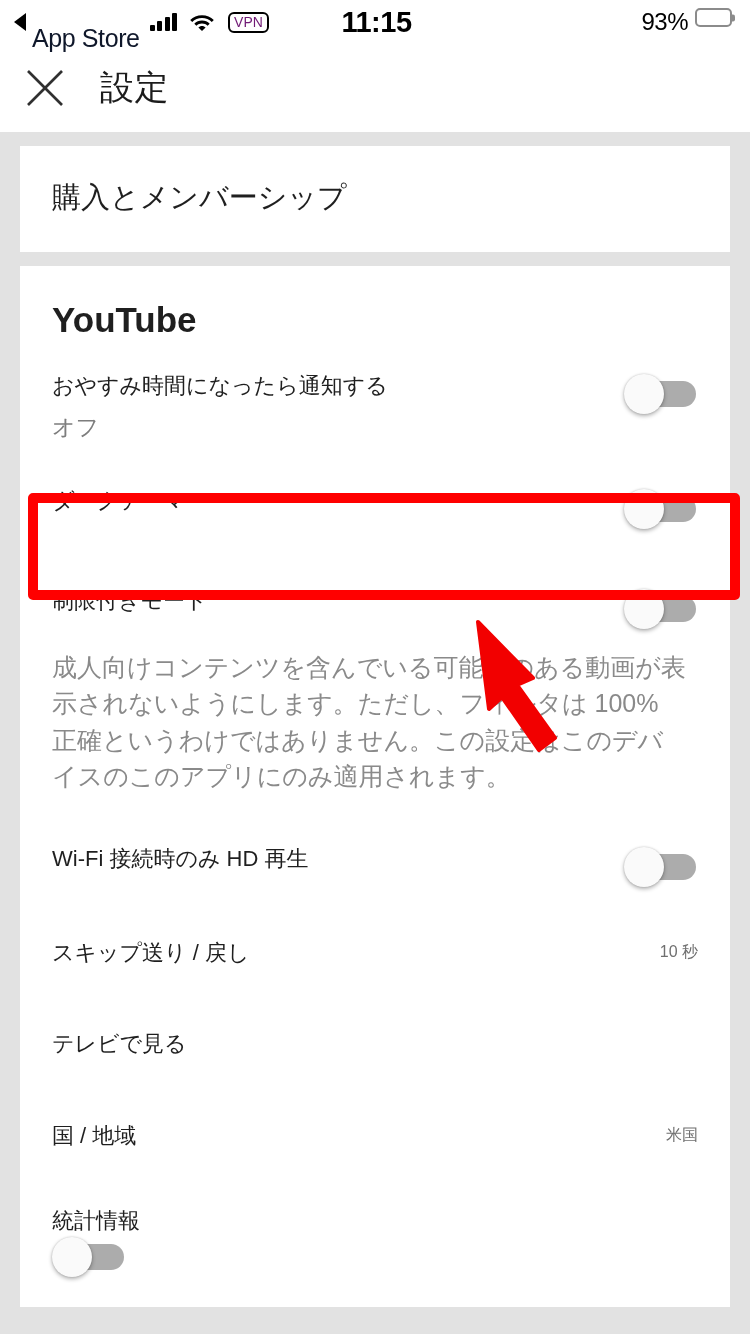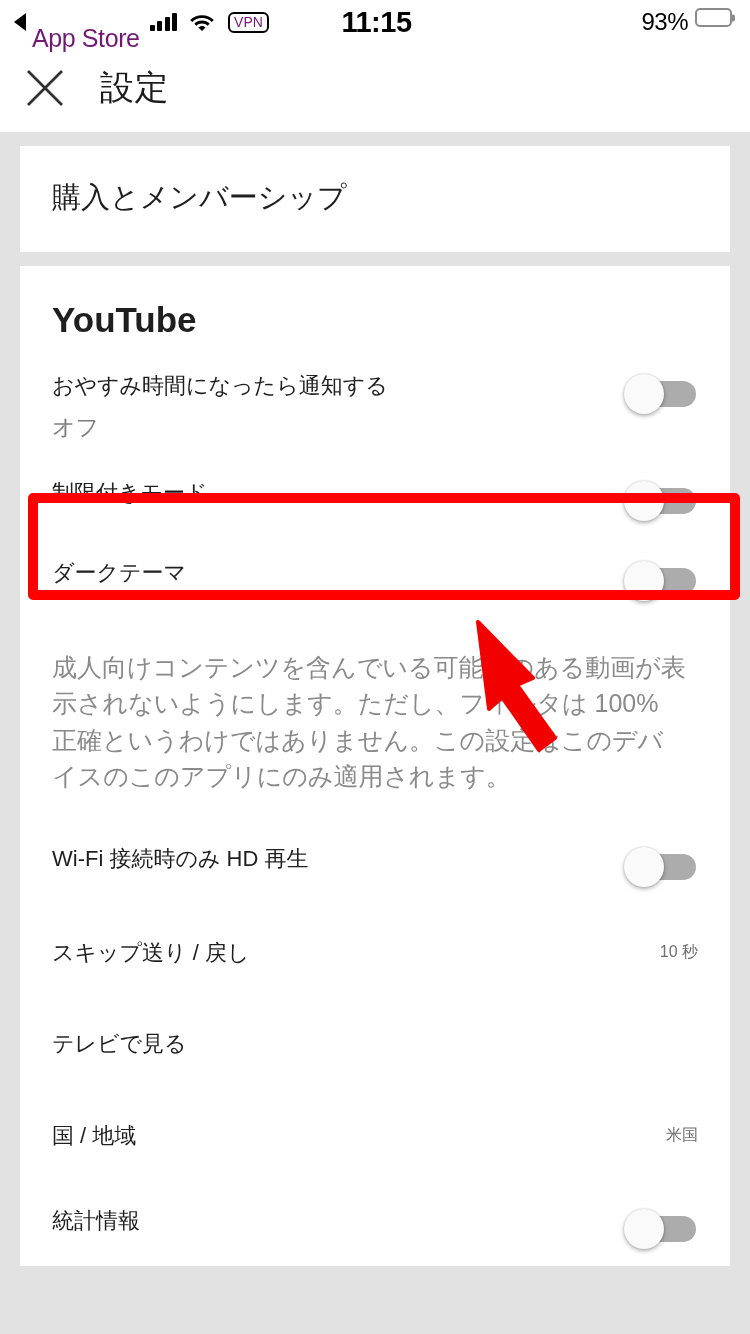--- a/index.html
+++ b/index.html
@@ -32,21 +32,21 @@
   }
   .sb-back-tri {
     width: 0; height: 0;
     border-top: 9px solid transparent;
     border-bottom: 9px solid transparent;
     border-right: 12px solid #000;
     display: block;
   }
   .sb-appname {
     font-size: 25px;
-    color: #701a75;
+    color: #0f172a;
     letter-spacing: -0.4px;
     line-height: 1;
     margin-left: -1px;
     margin-top: 32px;
   }
   .sb-signal {
     display: flex;
     align-items: flex-end;
     gap: 2.5px;
     height: 18px;
@@ -309,40 +309,40 @@
       <div class="row-text">
         <div class="row-label">おやすみ時間になったら通知する</div>
         <div class="row-sub">オフ</div>
       </div>
       <div class="toggle">
         <span class="track"></span>
         <span class="thumb"></span>
       </div>
     </div>
 
+    <div class="row" style="padding-top:34px;padding-bottom:34px;">
+      <div class="row-text">
+        <div class="row-label">ダークテーマ</div>
+      </div>
+      <div class="toggle">
+        <span class="track"></span>
+        <span class="thumb"></span>
+      </div>
+    </div>
+
     <div class="row" style="padding-top:26px;padding-bottom:0;">
       <div class="row-text">
         <div class="row-label">制限付きモード</div>
       </div>
       <div class="toggle">
         <span class="track"></span>
         <span class="thumb"></span>
       </div>
     </div>
 
-    <div class="row" style="padding-top:34px;padding-bottom:34px;">
-      <div class="row-text">
-        <div class="row-label">ダークテーマ</div>
-      </div>
-      <div class="toggle">
-        <span class="track"></span>
-        <span class="thumb"></span>
-      </div>
-    </div>
-
     <div class="row-desc">成人向けコンテンツを含んでいる可能性のある動画が表示されないようにします。ただし、フィルタは 100% 正確というわけではありません。この設定はこのデバイスのこのアプリにのみ適用されます。</div>
 
     <div class="row" style="padding-top:22px;padding-bottom:22px;">
       <div class="row-text">
         <div class="row-label">Wi-Fi 接続時のみ HD 再生</div>
       </div>
       <div class="toggle">
         <span class="track"></span>
         <span class="thumb"></span>
       </div>
@@ -361,21 +361,21 @@
       </div>
     </div>
 
     <div class="row-plain" style="padding-top:32px;padding-bottom:32px;">
       <div class="row-text">
         <div class="row-label">国 / 地域</div>
       </div>
       <div class="row-value">米国</div>
     </div>
 
-    <div class="row" style="padding-top:26px;padding-bottom:19px;">
+    <div class="row" style="padding-top:26px;padding-bottom:32px;flex-direction:column;">
       <div class="row-text">
         <div class="row-label">統計情報</div>
       </div>
       <div class="toggle">
         <span class="track"></span>
         <span class="thumb"></span>
       </div>
     </div>
 
   </div>

